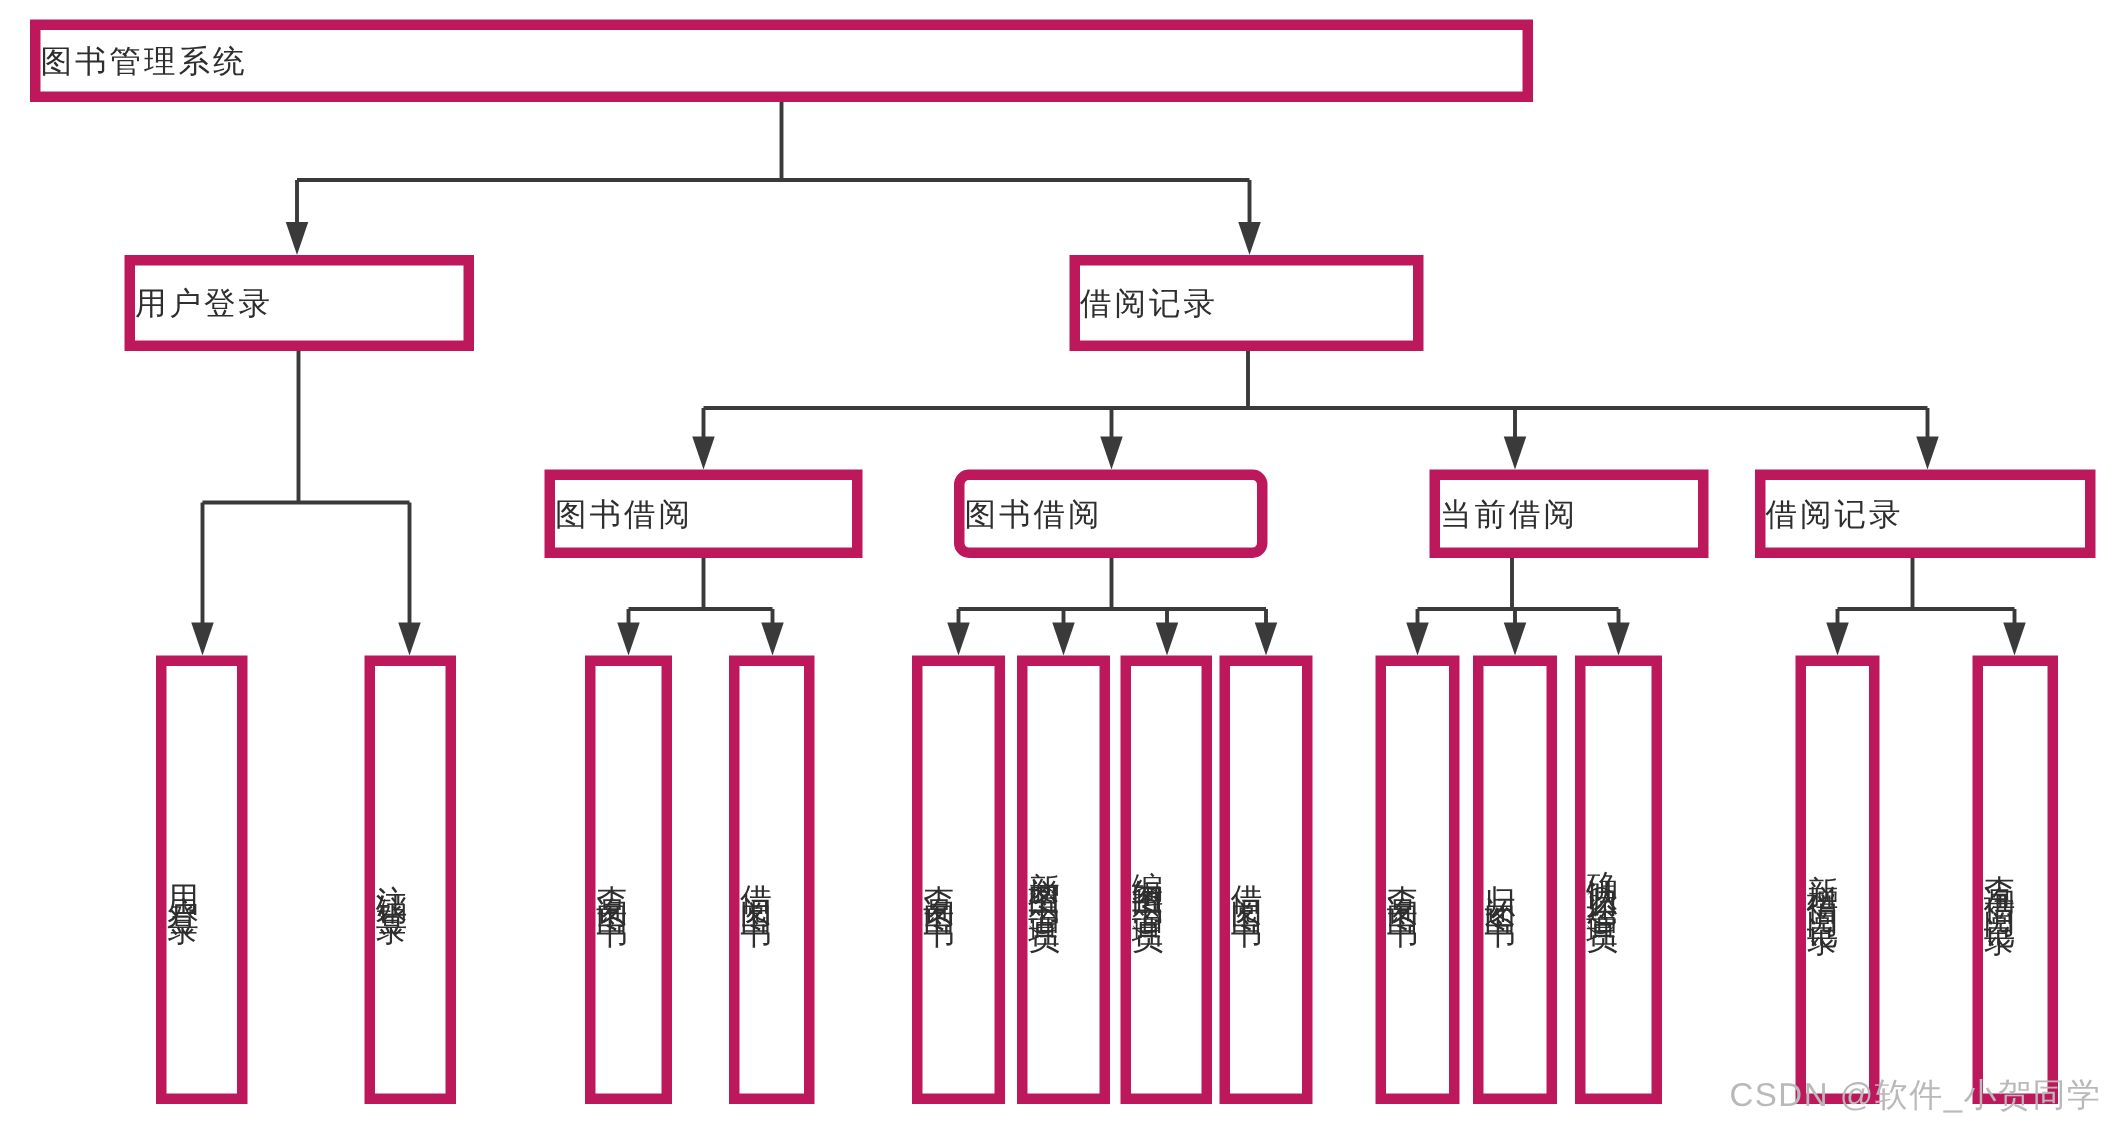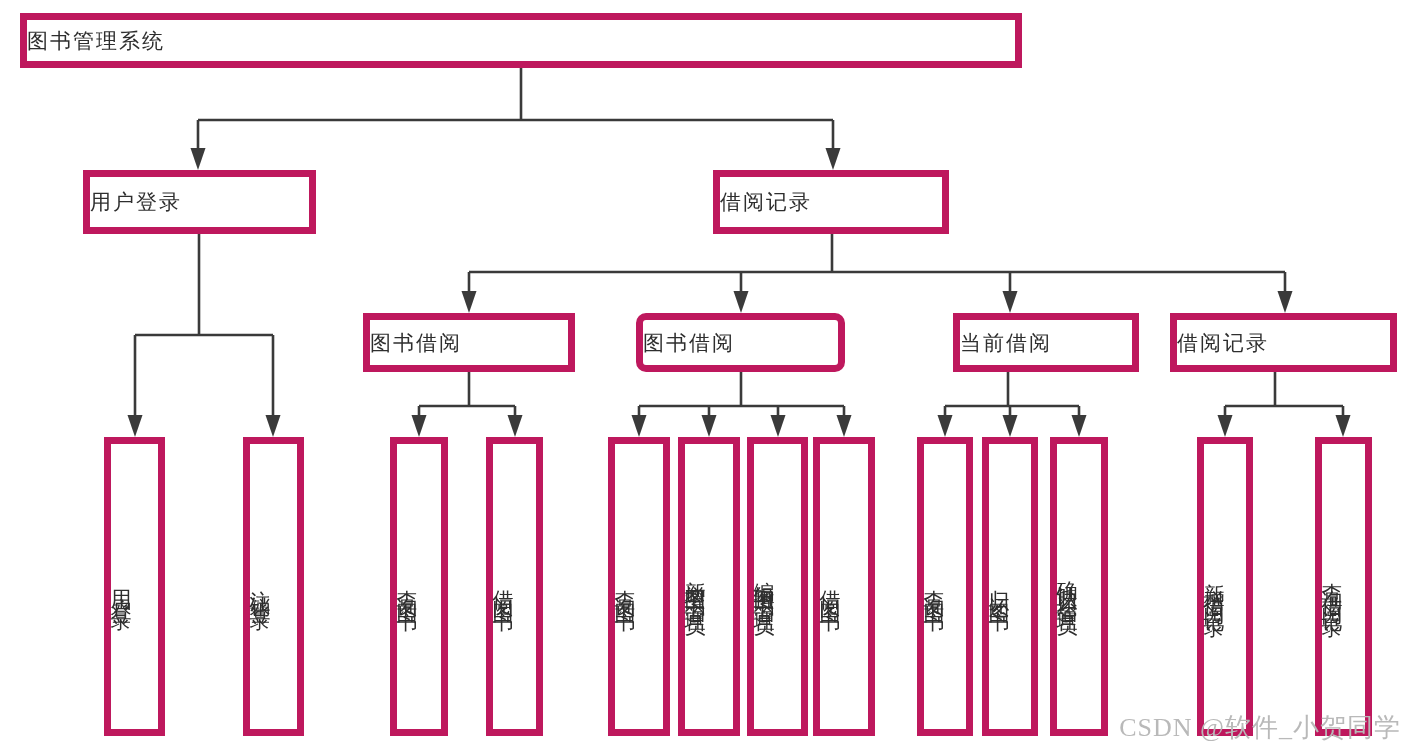--- a/index.html
+++ b/index.html
@@ -44,26 +44,25 @@
     line-height: 1;
     white-space: nowrap;
   }
   .v-label.tight {
     letter-spacing: 5px;
   }
   #watermark {
     position: absolute;
     right: 4px;
     bottom: 2px;
-    font-size: 26px;
+    font-size: 22px;
     color: #b9b9b9;
     z-index: 5;
     letter-spacing: 1px;
     white-space: nowrap;
-    font-family: Liberation Serif, serif;
   }
   svg line { stroke: #3a3a3a; stroke-width: 2.6; }
   svg polygon { fill: #3a3a3a; stroke: none; }
 </style>
 </head>
 <body>
 
 <div id="canvas">
 
   <svg id="connectors" viewBox="0 0 1405 747">

